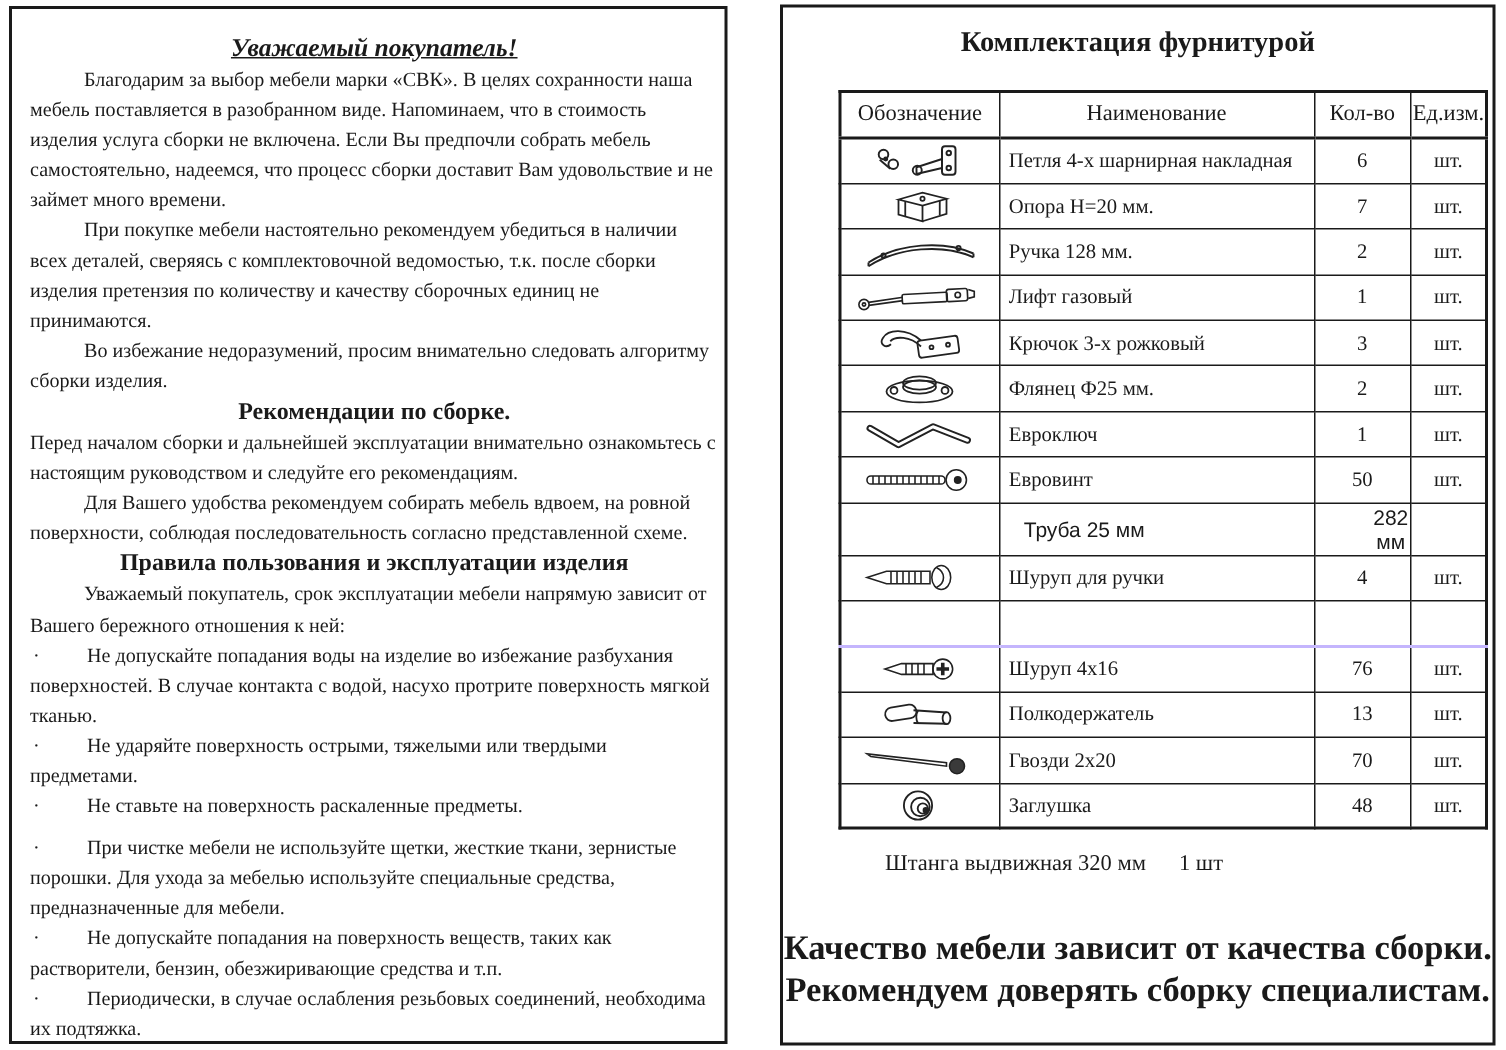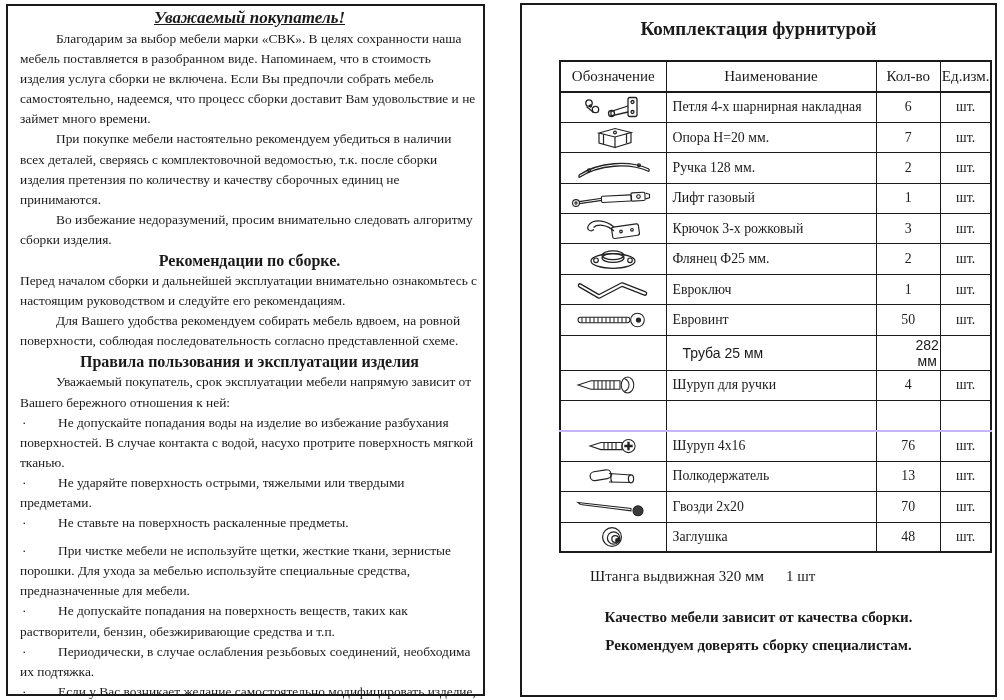--- a/index.html
+++ b/index.html
@@ -1,19 +1,19 @@
 <!DOCTYPE html>
 <html><head>
 <meta charset="utf-8">
 <style>
   html,body{margin:0;padding:0;background:#fff;}
   .canvas{position:relative;width:1004px;height:700px;background:#fff;color:#1a1a1a;
           font-family:"Liberation Serif", serif;}
   .page{position:absolute;background:#fff;border:2px solid #1a1a1a;box-sizing:border-box;}
-  .left-page{left:6px;top:4px;width:479px;height:692px;padding:0 4px 0 12px;}
+  .left-page{left:6px;top:4px;width:479px;height:692px;padding:14px 4px 0 12px;}
   .right-page{left:520px;top:3px;width:477px;height:694px;padding:8px 0 0 0;}
 
   
   .doc-title{margin:2px 0 1px 0;text-align:center;font-size:17px;font-weight:bold;font-style:italic;
              text-decoration:underline;}
   .para{position:relative;font-size:13.4px;line-height:20.1px;text-align:left;}
   .para.indent{text-indent:36px;}
   .para.bullet{text-indent:38px;}
   .para.gap{margin-top:8px;}
   .dot{position:absolute;left:2px;top:0;text-indent:0;}
@@ -28,21 +28,21 @@
   td.icon-cell{text-align:center;vertical-align:middle;padding:0;}
   td.icon-cell svg{display:block;margin:0 auto;}
   td.name-cell{text-align:left;padding:0 2px 0 6px;}
   td.qty-cell{text-align:center;font-size:14px;}
   td.unit-cell{text-align:center;font-size:13.5px;}
   tr.thick-top td{border-top:2px solid #c4b5fd;}
   tr.sans td{font-family:"Liberation Sans", sans-serif;font-size:14px;padding-left:39px;}
   tr.sans td.name-cell{padding-left:16px;}
   .rod-note{margin:13px 0 0 68px;font-size:15px;line-height:20px;}
   .rod-note .qty{margin-left:22px;text-align:center;}
-  .quality-footer{margin-top:18px;text-align:center;font-weight:bold;font-size:15px;line-height:27.5px;}
+  .quality-footer{margin-top:32px;text-align:center;font-weight:bold;font-size:23px;line-height:27.5px;}
 </style>
 </head>
 <body>
 
 <div class="canvas">
 
   <div class="page left-page">
     <div class="doc-title">Уважаемый покупатель!</div>
     <div id="left-body">
         <div class="para indent">Благодарим за выбор мебели марки «СВК». В целях сохранности наша мебель поставляется в разобранном виде. Напоминаем, что в стоимость изделия услуга сборки не включена. Если Вы предпочли собрать мебель самостоятельно, надеемся, что процесс сборки доставит Вам удовольствие и не займет много времени.</div>

